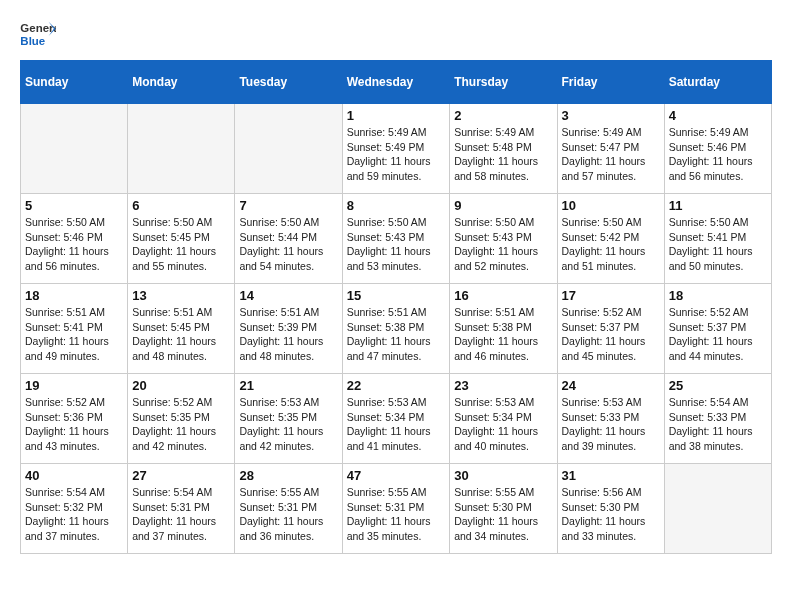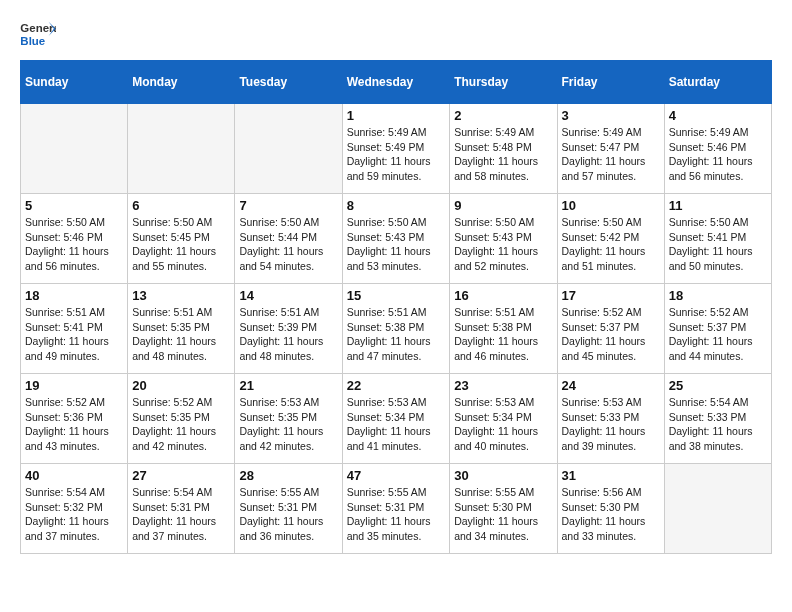--- a/index.html
+++ b/index.html
@@ -196,21 +196,21 @@
       <tr>
         <td>
           <div class="day-num">18</div>
           <div class="day-info">Sunrise: 5:51 AM
 Sunset: 5:41 PM
 Daylight: 11 hours and 49 minutes.</div>
         </td>
         <td>
           <div class="day-num">13</div>
           <div class="day-info">Sunrise: 5:51 AM
-Sunset: 5:35 PM
+Sunset: 5:45 PM
 Daylight: 11 hours and 48 minutes.</div>
         </td>
         <td>
           <div class="day-num">14</div>
           <div class="day-info">Sunrise: 5:51 AM
 Sunset: 5:39 PM
 Daylight: 11 hours and 48 minutes.</div>
         </td>
         <td>
           <div class="day-num">15</div>

